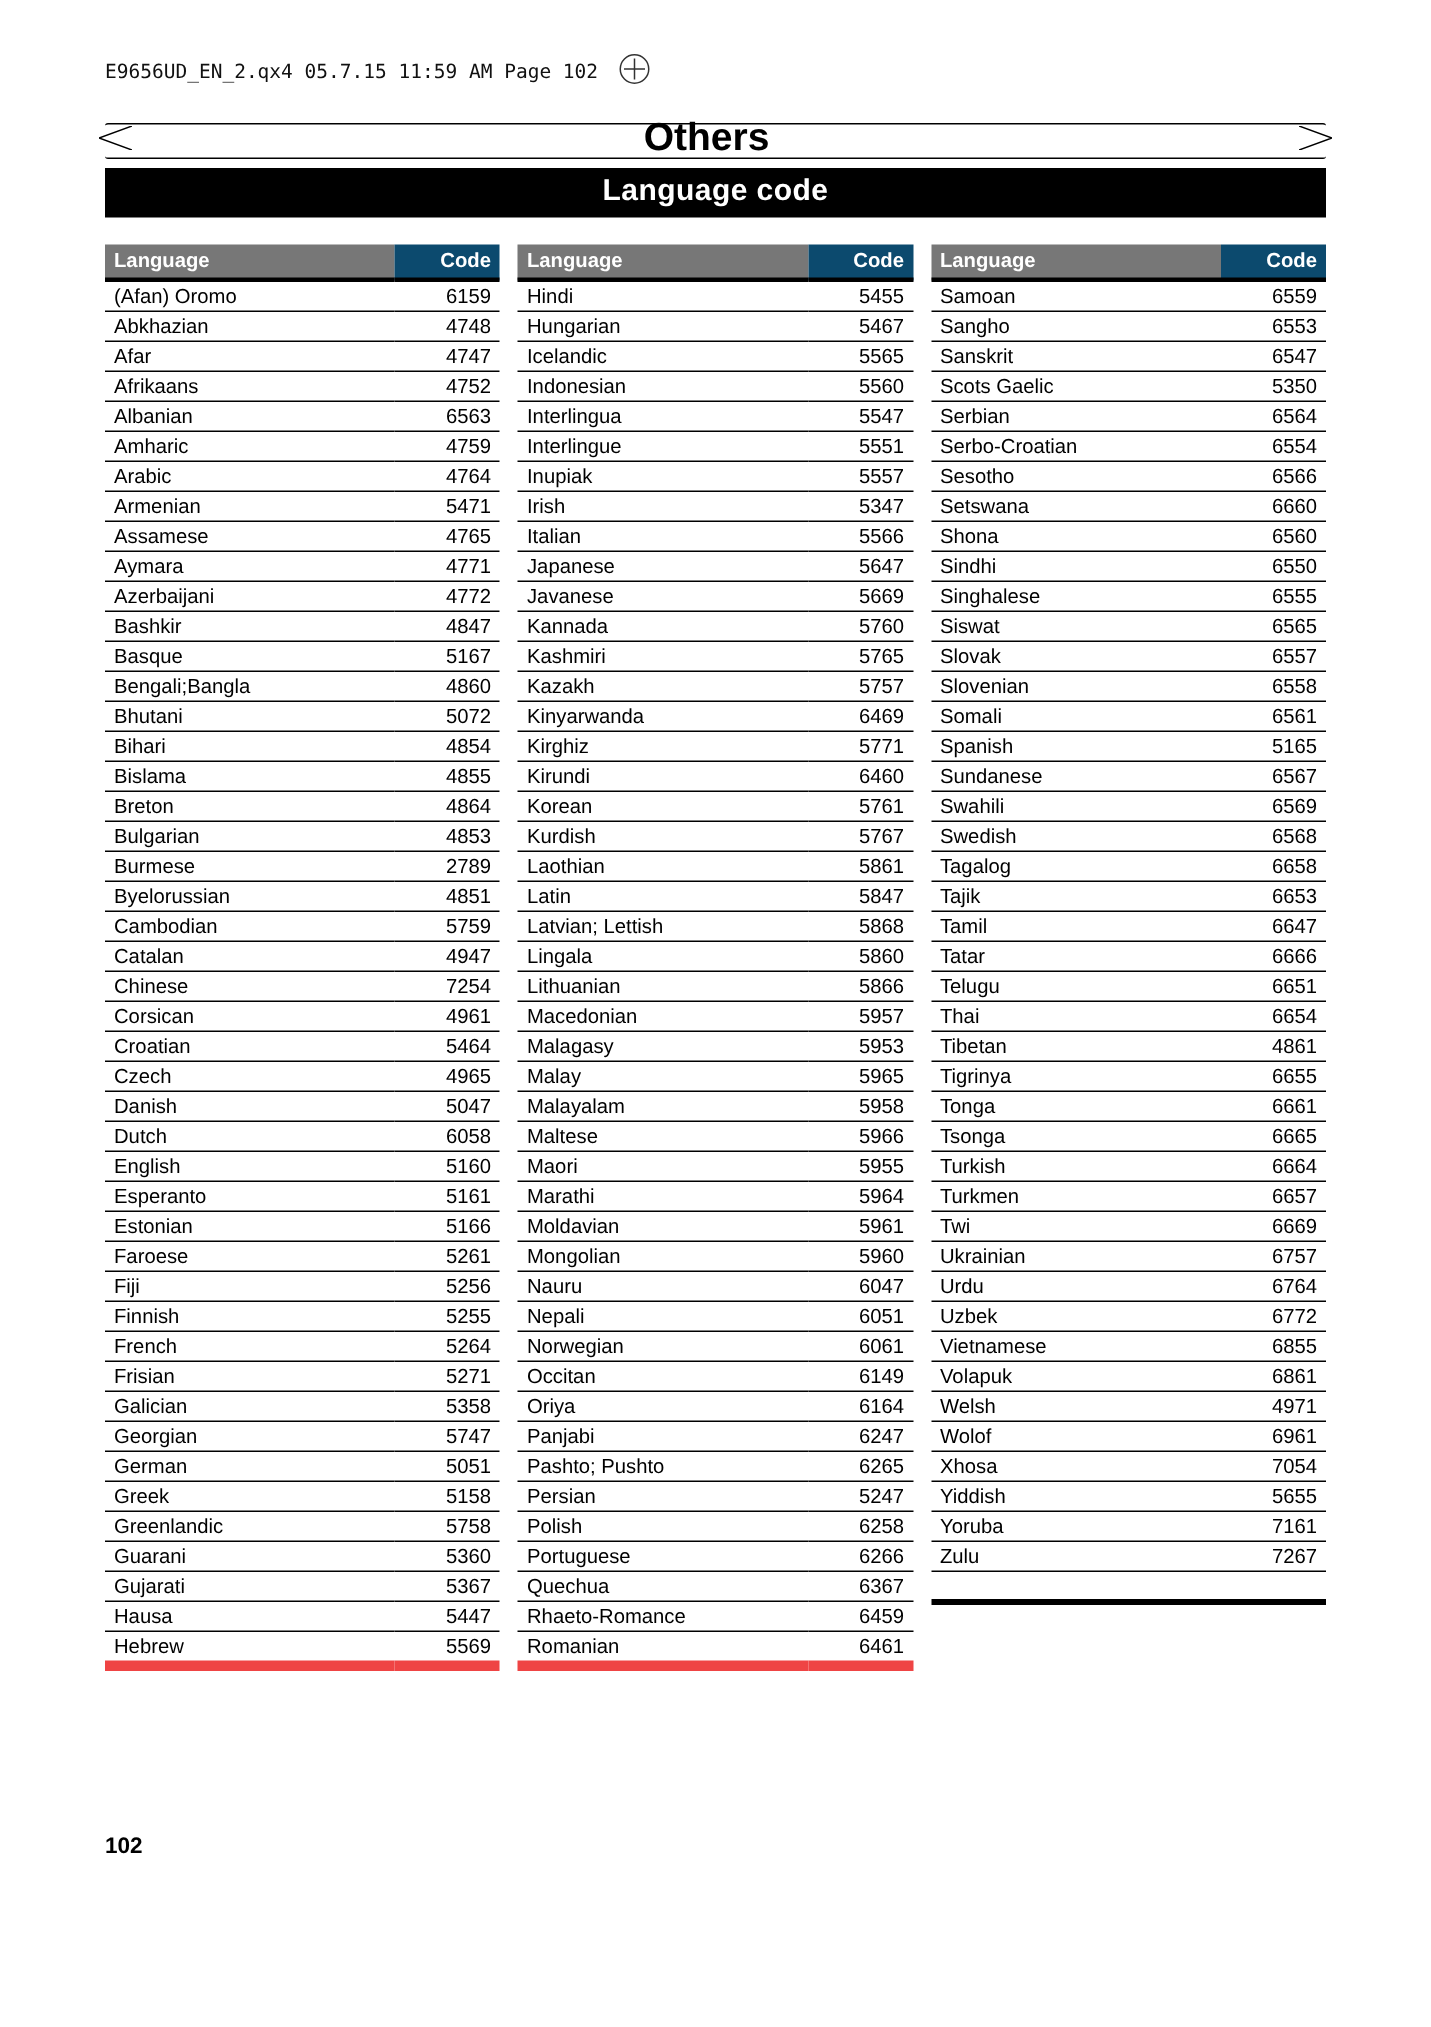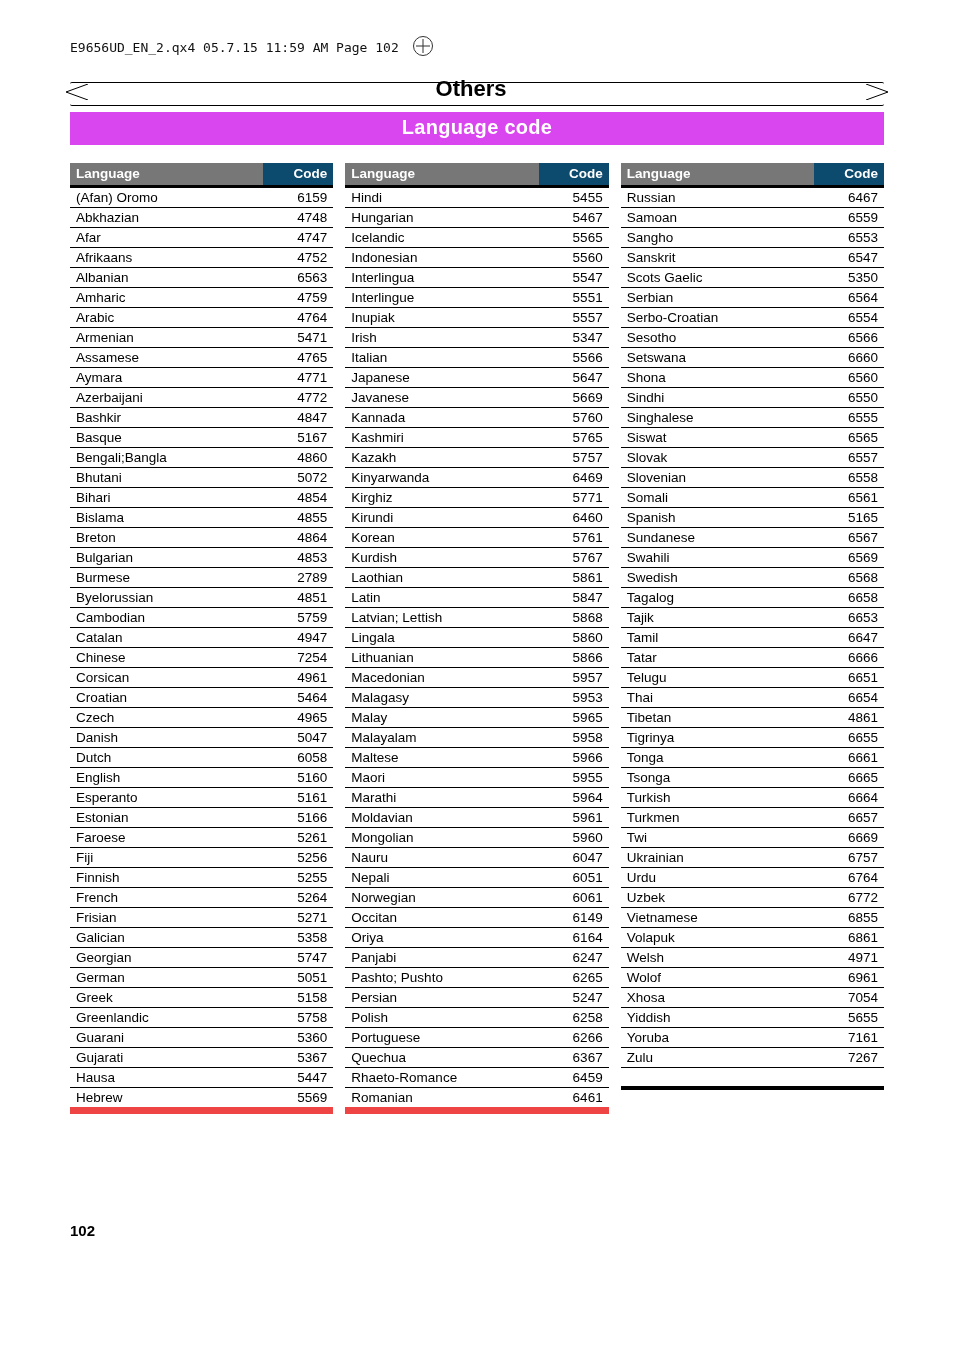--- a/index.html
+++ b/index.html
@@ -42,30 +42,30 @@
   .title-band .rule {
     height: 22px;
     border-top: 1px solid #000;
     border-bottom: 1px solid #000;
     border-radius: 2px;
   }
   .title-band .t1 {
     position: absolute;
     top: -6px;
     left: 0; right: 12px;
-    font-size: 22px;
+    font-size: 26px;
     font-weight: bold;
   }
     .left-chevron, .right-chevron {
     position:absolute; top:2px; width:22px; height:16px;
   }
   .left-chevron { left:-4px; }
   .right-chevron { right:-4px; }
   .sub-band {
-    background: #d946ef;
+    background: #000000;
     color: #fff;
     font-size: 20px;
     font-weight: bold;
     text-align: center;
     padding: 4px 0 6px 0;
     margin: 6px 0 18px 0;
     letter-spacing: .3px;
   }
   .cols {
     display: flex;
@@ -528,24 +528,20 @@
     <div style="flex:1" class="col3">
       <table class="col-table">
         <thead>
             <tr>
           <th>Language</th>
           <th>Code</th>
         </tr>
           </thead>
         <tbody>
             <tr>
-              <td>Russian</td>
-              <td>6467</td>
-            </tr>
-            <tr>
               <td>Samoan</td>
               <td>6559</td>
             </tr>
             <tr>
               <td>Sangho</td>
               <td>6553</td>
             </tr>
             <tr>
               <td>Sanskrit</td>
               <td>6547</td>

